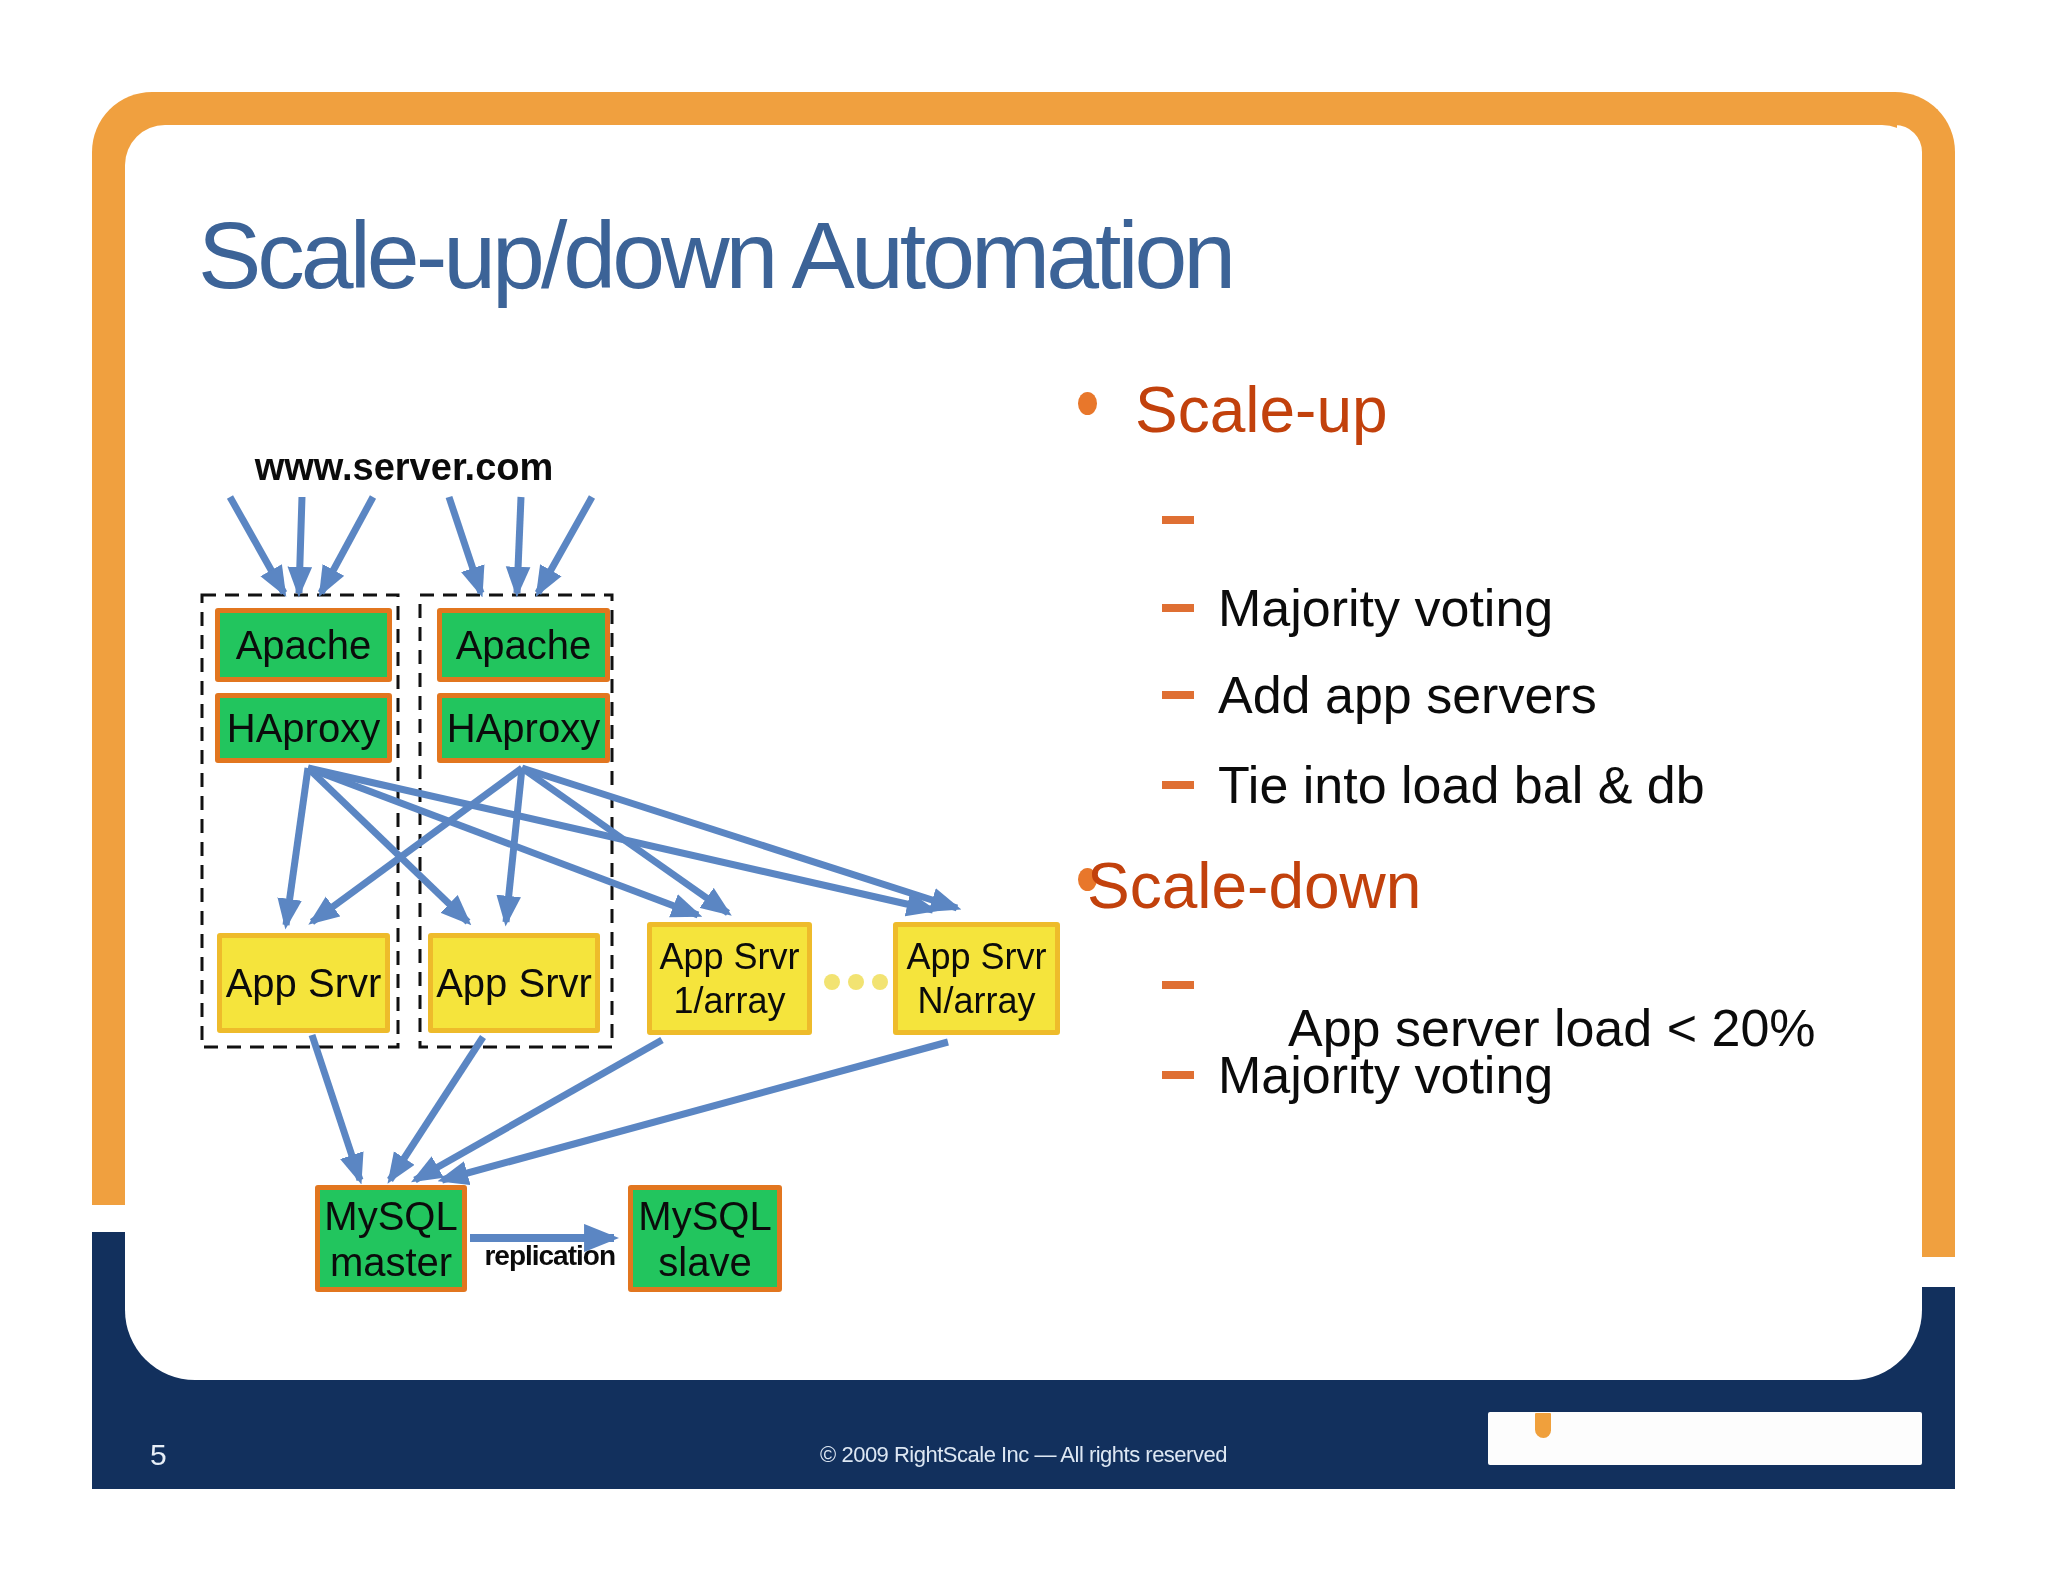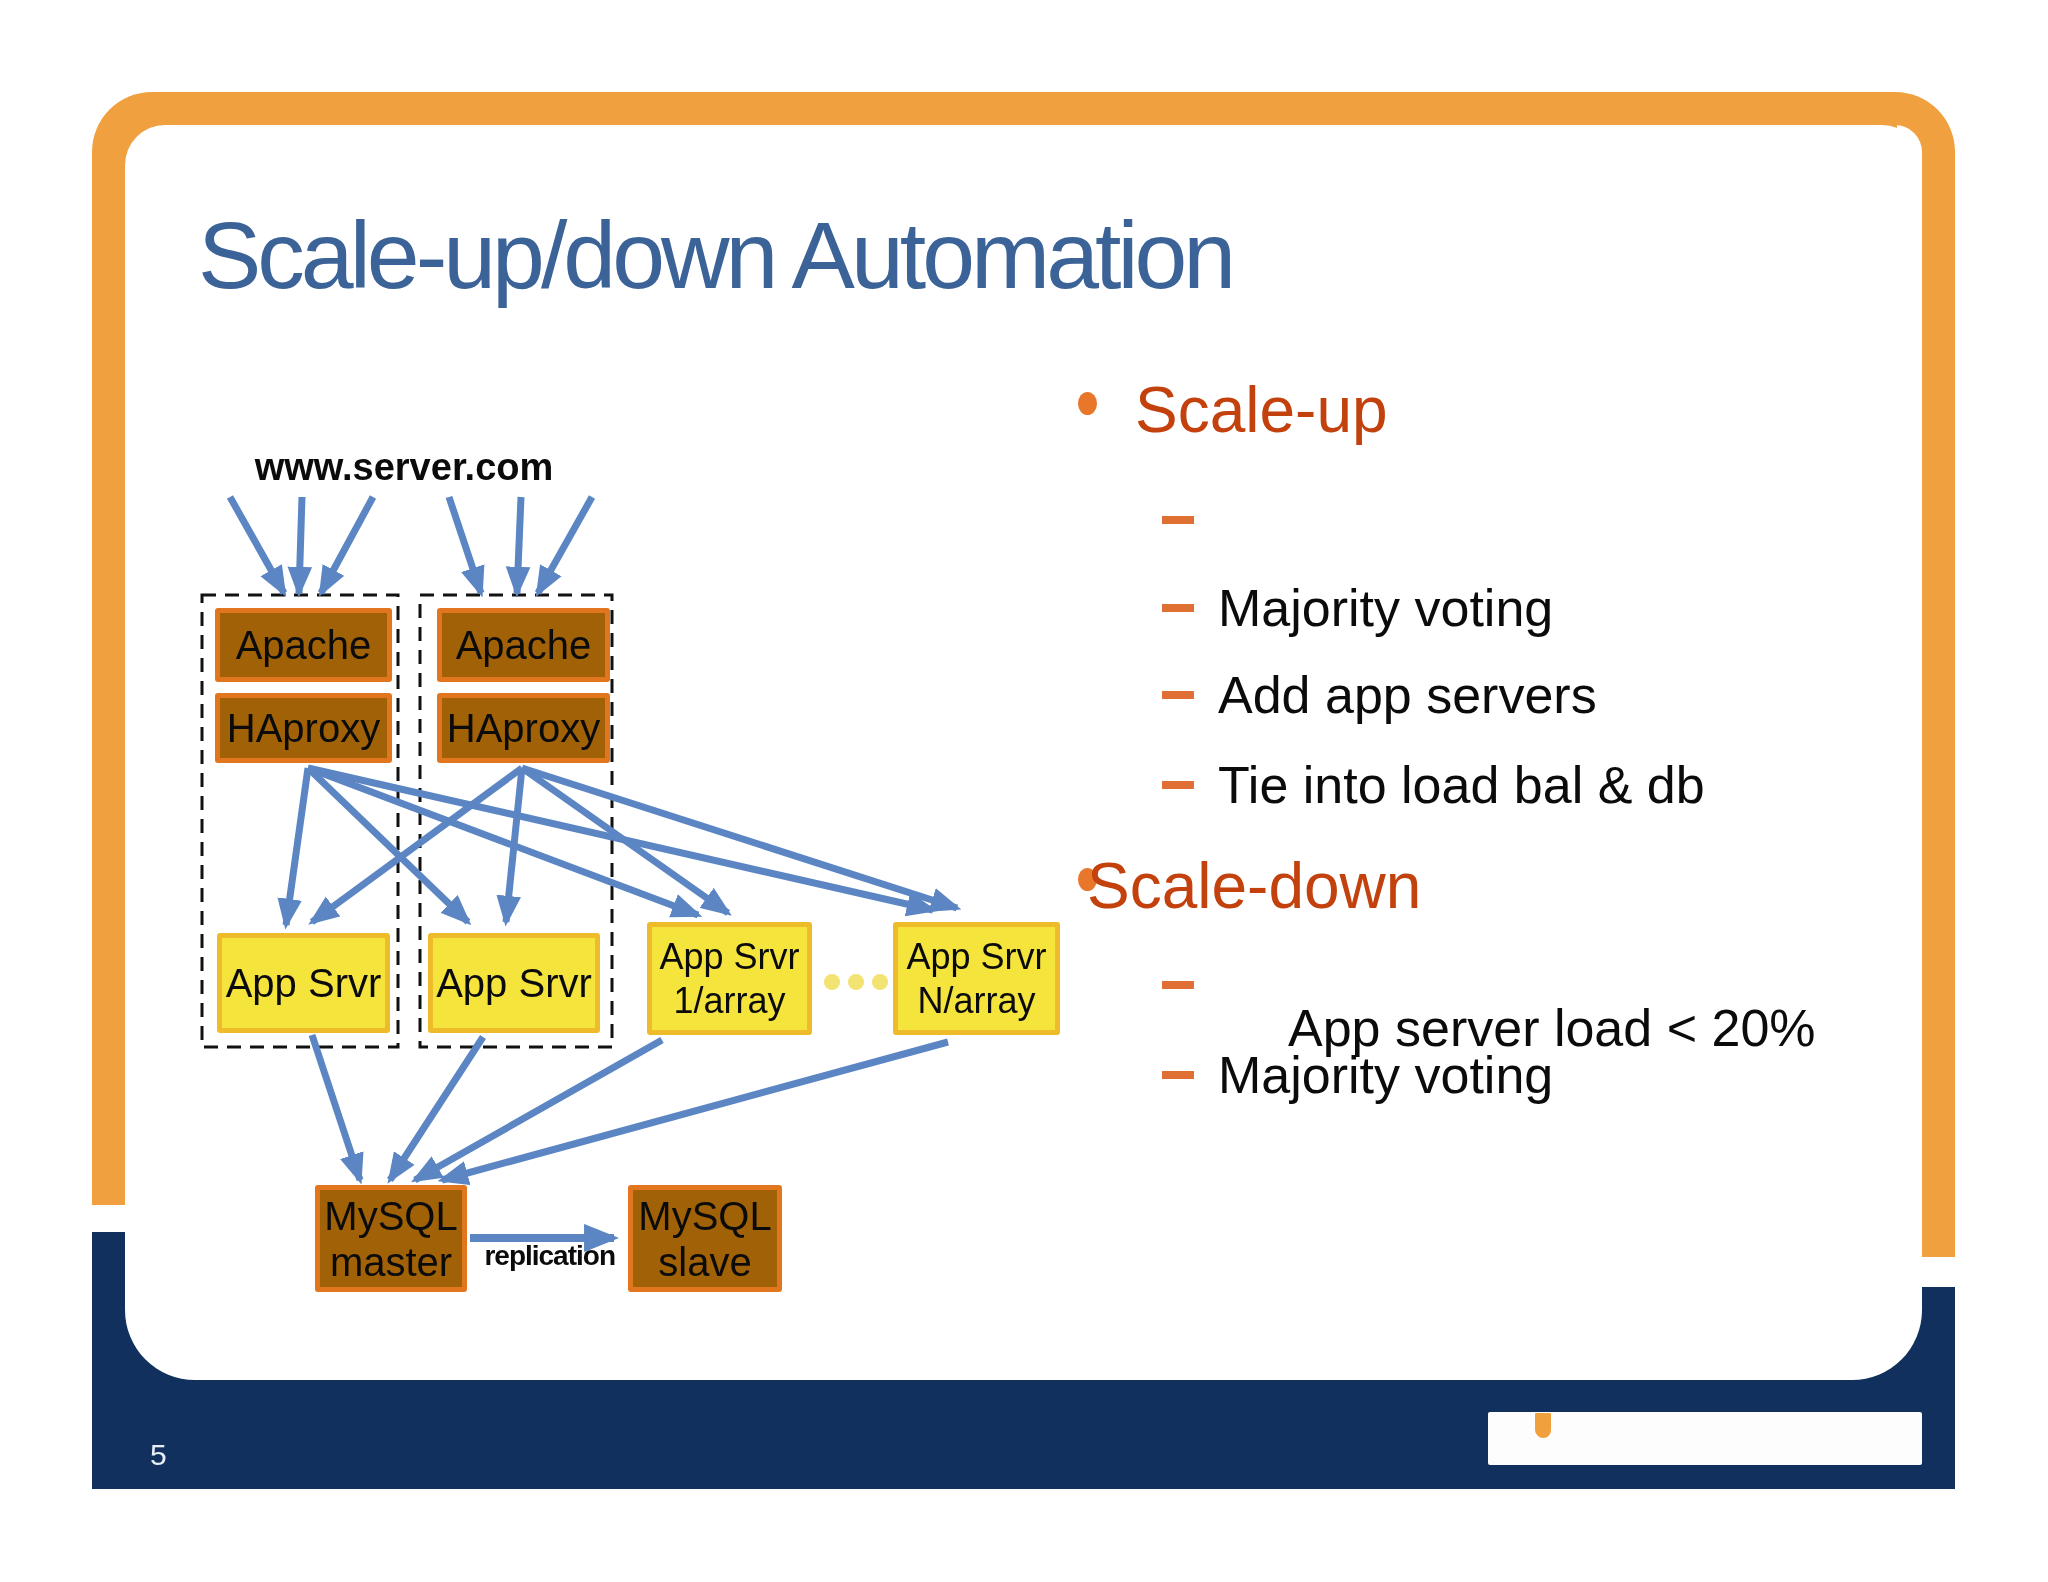--- a/index.html
+++ b/index.html
@@ -18,21 +18,21 @@
   .navy-stub-r{position:absolute;left:1922px;top:1287px;width:33px;height:95px;z-index:2;}
   .content-area{position:absolute;left:125px;top:125px;width:1797px;height:1255px;background:#ffffff;
       border-radius:40px 40px 70px 70px;z-index:3;}
   .layer{position:absolute;left:0;top:0;width:1792px;height:1582px;z-index:4;}
   
   .title{position:absolute;left:198px;top:196px;font-size:95px;letter-spacing:-4px;
       color:#3C6397;line-height:1.25;white-space:nowrap;}
   
   .dbox{position:absolute;box-sizing:border-box;display:flex;flex-direction:column;
       align-items:center;justify-content:center;text-align:center;color:#0B0B0B;border-radius:3px;}
-  .obox{background:#a16207;border:5px solid #E2761F;}
+  .obox{background:#22c55e;border:5px solid #E2761F;}
   .ybox{background:#F5E43C;border:5px solid #EEBB2B;}
   .bl{font-size:40px;line-height:1.15;}
   .bl2{font-size:36px;line-height:1.2;}
   .www-label{position:absolute;left:233px;top:446px;width:342px;text-align:center;
       font-weight:bold;font-size:38px;color:#0B0B0B;}
   .repl-label{position:absolute;left:467px;top:1240px;width:148px;text-align:right;
       font-weight:bold;font-size:28px;letter-spacing:-1px;color:#0B0B0B;}
   
   .b1-text{position:absolute;font-size:64px;color:#c2410c;line-height:1.2;white-space:nowrap;}
   .b2-text{position:absolute;font-size:52px;color:#0B0B0B;line-height:1.2;white-space:nowrap;}
@@ -174,17 +174,18 @@
 
     <span class="b2-dash" style="left:1162px;top:981px;"></span>
     <div class="b2-text" style="left:1288px;top:954px;margin-top:43px;">App server load &lt; 20%</div>
 
     <span class="b2-dash" style="left:1162px;top:1071px;"></span>
     <div class="b2-text" style="left:1218px;top:1044px;">Majority voting</div>
 
   </div>
 
   <div class="page-num">5</div>
+  <div class="copyright">© 2009 RightScale Inc — All rights reserved</div>
   <div class="logo-box">
     <span class="logo-mark"></span>
   </div>
 
 </div>
 
 </body></html>

